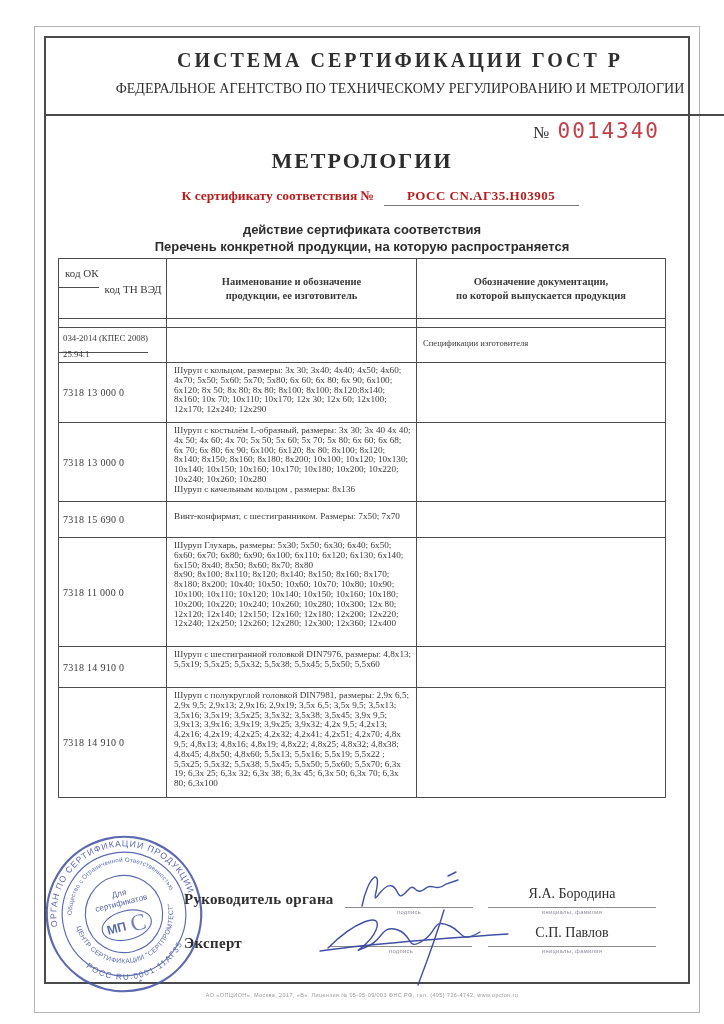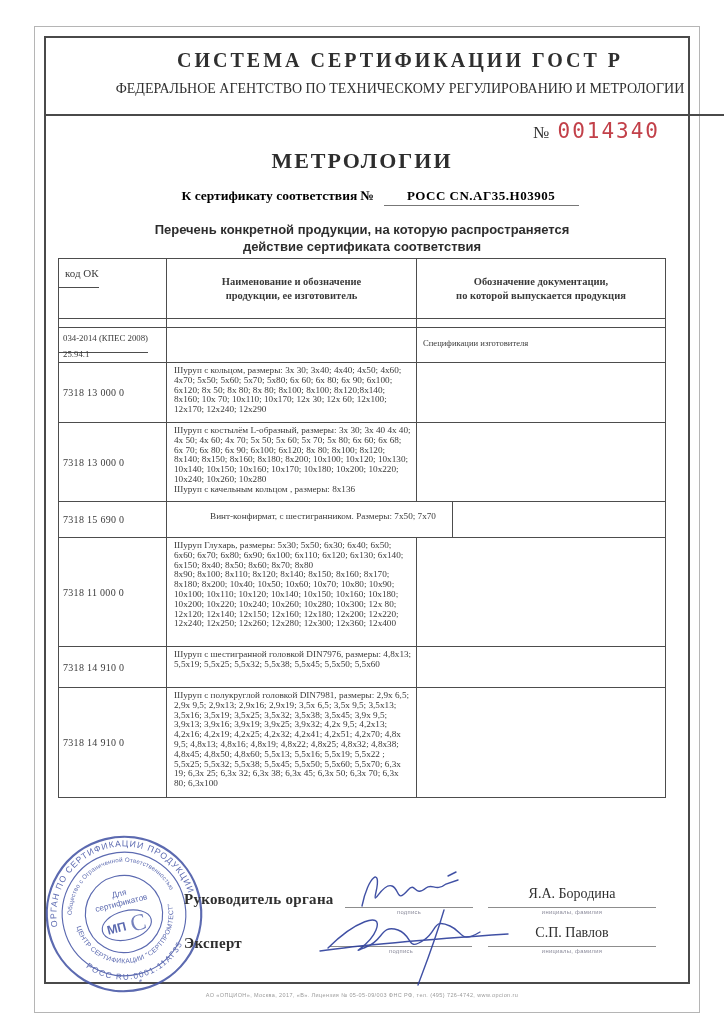--- a/index.html
+++ b/index.html
@@ -15,36 +15,36 @@
   .page{position:relative;width:724px;height:1024px;background:#fff;overflow:hidden;}
   .outer-border{position:absolute;left:34px;top:26px;width:666px;height:987px;border:1px solid #b5b5b5;}
   .frame{position:absolute;left:44px;top:36px;width:646px;height:948px;border:2px solid #4a4a4a;}
   .header-box{position:absolute;left:44px;top:36px;width:712px;height:80px;border-bottom:2px solid #4a4a4a;text-align:center;}
   .header-title{margin-top:13px;font-weight:bold;font-size:20px;letter-spacing:3px;color:#2f2f2f;}
   .header-subtitle{margin-top:9px;font-weight:normal;font-size:14px;color:#2f2f2f;}
   .number-line{position:absolute;top:119px;right:64px;display:flex;align-items:baseline;gap:8px;}
   .number-sign{font-size:17px;color:#333;}
   .number-value{font-family:"DejaVu Sans Mono",monospace;font-size:21px;letter-spacing:2px;color:var(--red);}
   .appendix-title{position:absolute;top:148px;left:0;width:100%;text-align:center;font-weight:bold;font-size:22px;letter-spacing:2px;color:#2d2d2d;}
-  .certline{position:absolute;top:188px;left:0;width:100%;text-align:center;font-size:13.5px;font-weight:bold;color:#000000;padding-left:36px;}
+  .certline{position:absolute;top:188px;left:0;width:100%;text-align:center;font-size:13.5px;font-weight:bold;color:#b91c1c;padding-left:36px;}
   .certline .certnum{display:inline-block;min-width:195px;font-weight:bold;font-size:13px;border-bottom:1px solid #777;padding:0 6px 1px 6px;margin-left:6px;letter-spacing:0.5px;}
   .desc{position:absolute;top:221px;left:0;width:100%;text-align:center;font-family:"Liberation Sans",sans-serif;font-weight:bold;font-size:13px;line-height:17px;color:#2d2d2d;}
   
   .table{position:absolute;left:58px;top:258px;width:608px;border:1px solid var(--line);}
   .trow{display:flex;border-bottom:1px solid var(--line);overflow:hidden;}
   .trow:last-child{border-bottom:none;}
   .c1{width:108px;border-right:1px solid var(--line);display:flex;flex-direction:row;overflow:hidden;}
   .c2{width:250px;border-right:1px solid var(--line);overflow:hidden;}
   .c3{flex:1;overflow:hidden;}
   .rhdr{height:60px;}
   .rsp{height:9px;}
   .r1{height:35px;}
   .r2{height:60px;}
   .r3{height:79px;}
-  .r4{height:36px;gap:36px;}
+  .r4{height:36px;}
   .r5{height:109px;}
   .r6{height:41px;}
   .r7{height:109px;}
   .r8{height:40px;}
   .h1t{height:29px;border-bottom:1px solid var(--line);display:flex;align-items:center;padding-left:6px;font-size:11px;}
   .h1b{flex:1;display:flex;align-items:center;padding-left:6px;font-size:11px;}
   .hcell{display:flex;align-items:center;justify-content:center;text-align:center;font-weight:bold;font-size:10.5px;line-height:13.5px;white-space:pre-line;}
   .okc{height:25px;border-bottom:1px solid var(--line);font-size:8.8px;line-height:16px;padding:2px 0 0 4px;white-space:pre-line;}
   .strip{height:9px;border-bottom:1px solid var(--line);}
   .code{flex:1;display:flex;align-items:center;padding-left:4px;font-size:10px;letter-spacing:0.3px;}
@@ -89,28 +89,29 @@
   </div>
 
   <div class="appendix-title">МЕТРОЛОГИИ</div>
 
   <div class="certline">
     <span>К сертификату соответствия №</span>
     <span class="certnum">РОСС CN.АГ35.H03905</span>
   </div>
 
   <div class="desc">
+    <div>действие сертификата соответствия</div>
     <div>Перечень конкретной продукции,  на которую распространяется</div>
-    <div>действие сертификата соответствия</div>
   </div>
 
   <div class="table">
     <div class="trow rhdr">
       <div class="c1">
         <div class="h1t">код ОК</div>
+        <div class="h1b">код ТН ВЭД</div>
       </div>
       <div class="c2 hcell">Наименование и обозначение
 продукции, ее изготовитель</div>
       <div class="c3 hcell">Обозначение документации,
 по которой выпускается продукция</div>
     </div>
 
     <div class="trow rsp">
       <div class="c1"></div>
       <div class="c2"></div>

